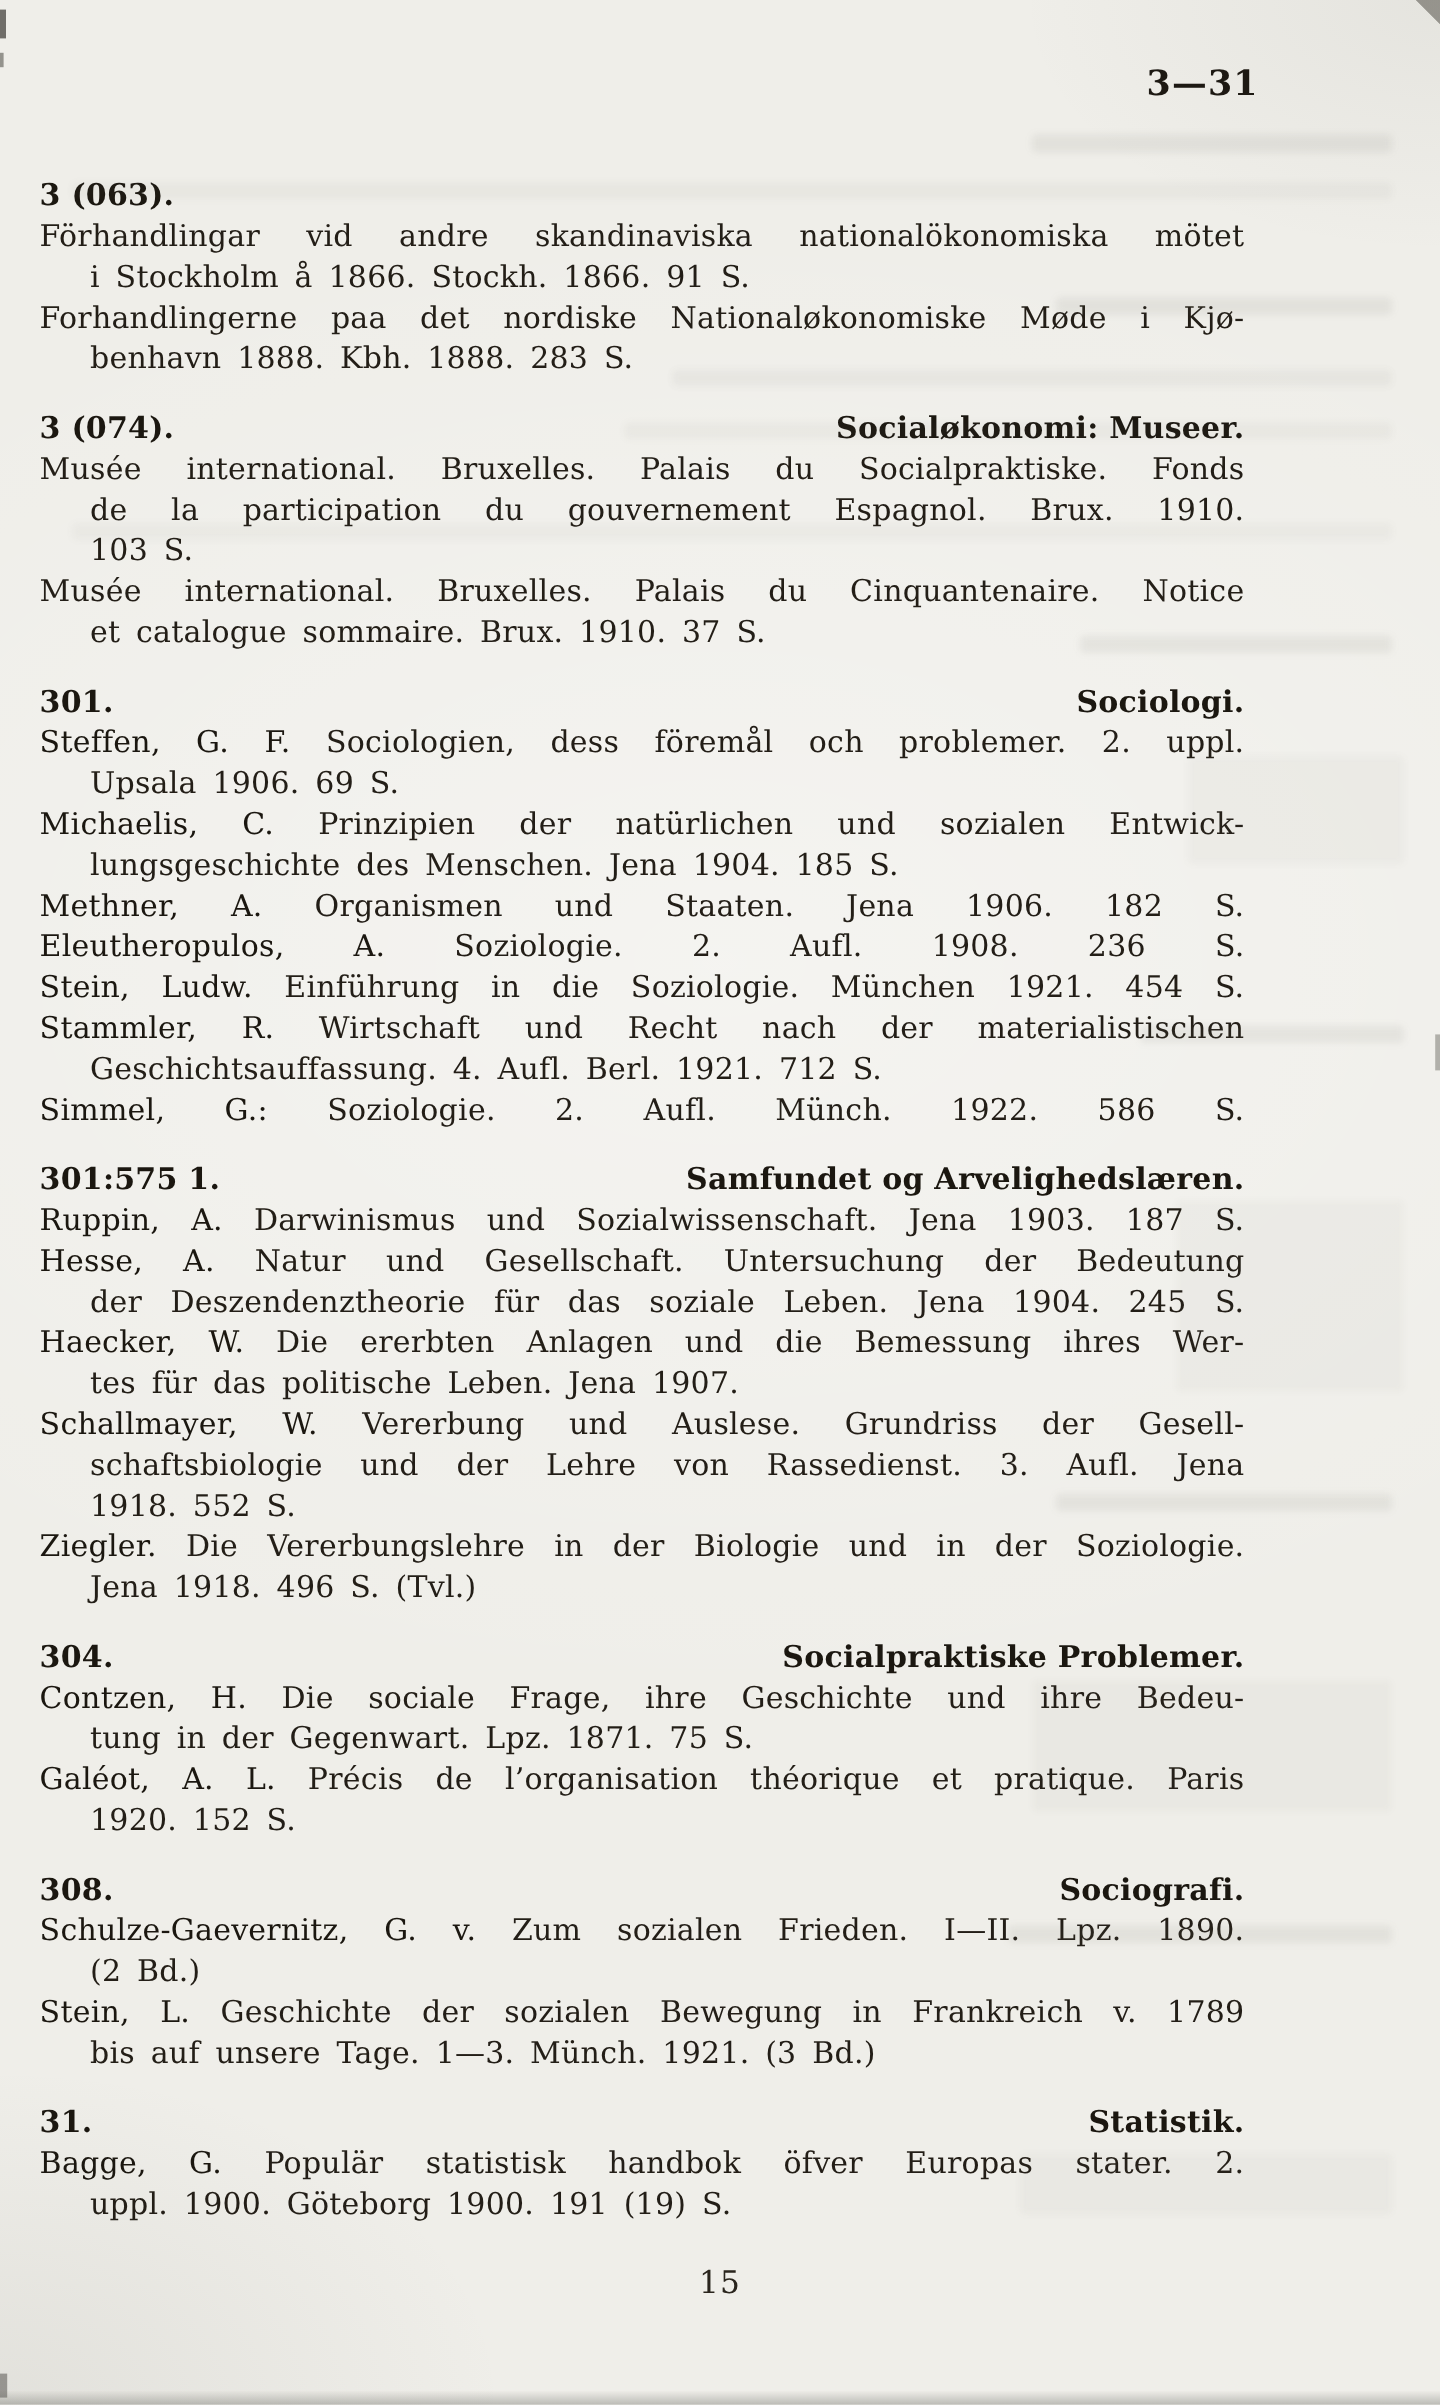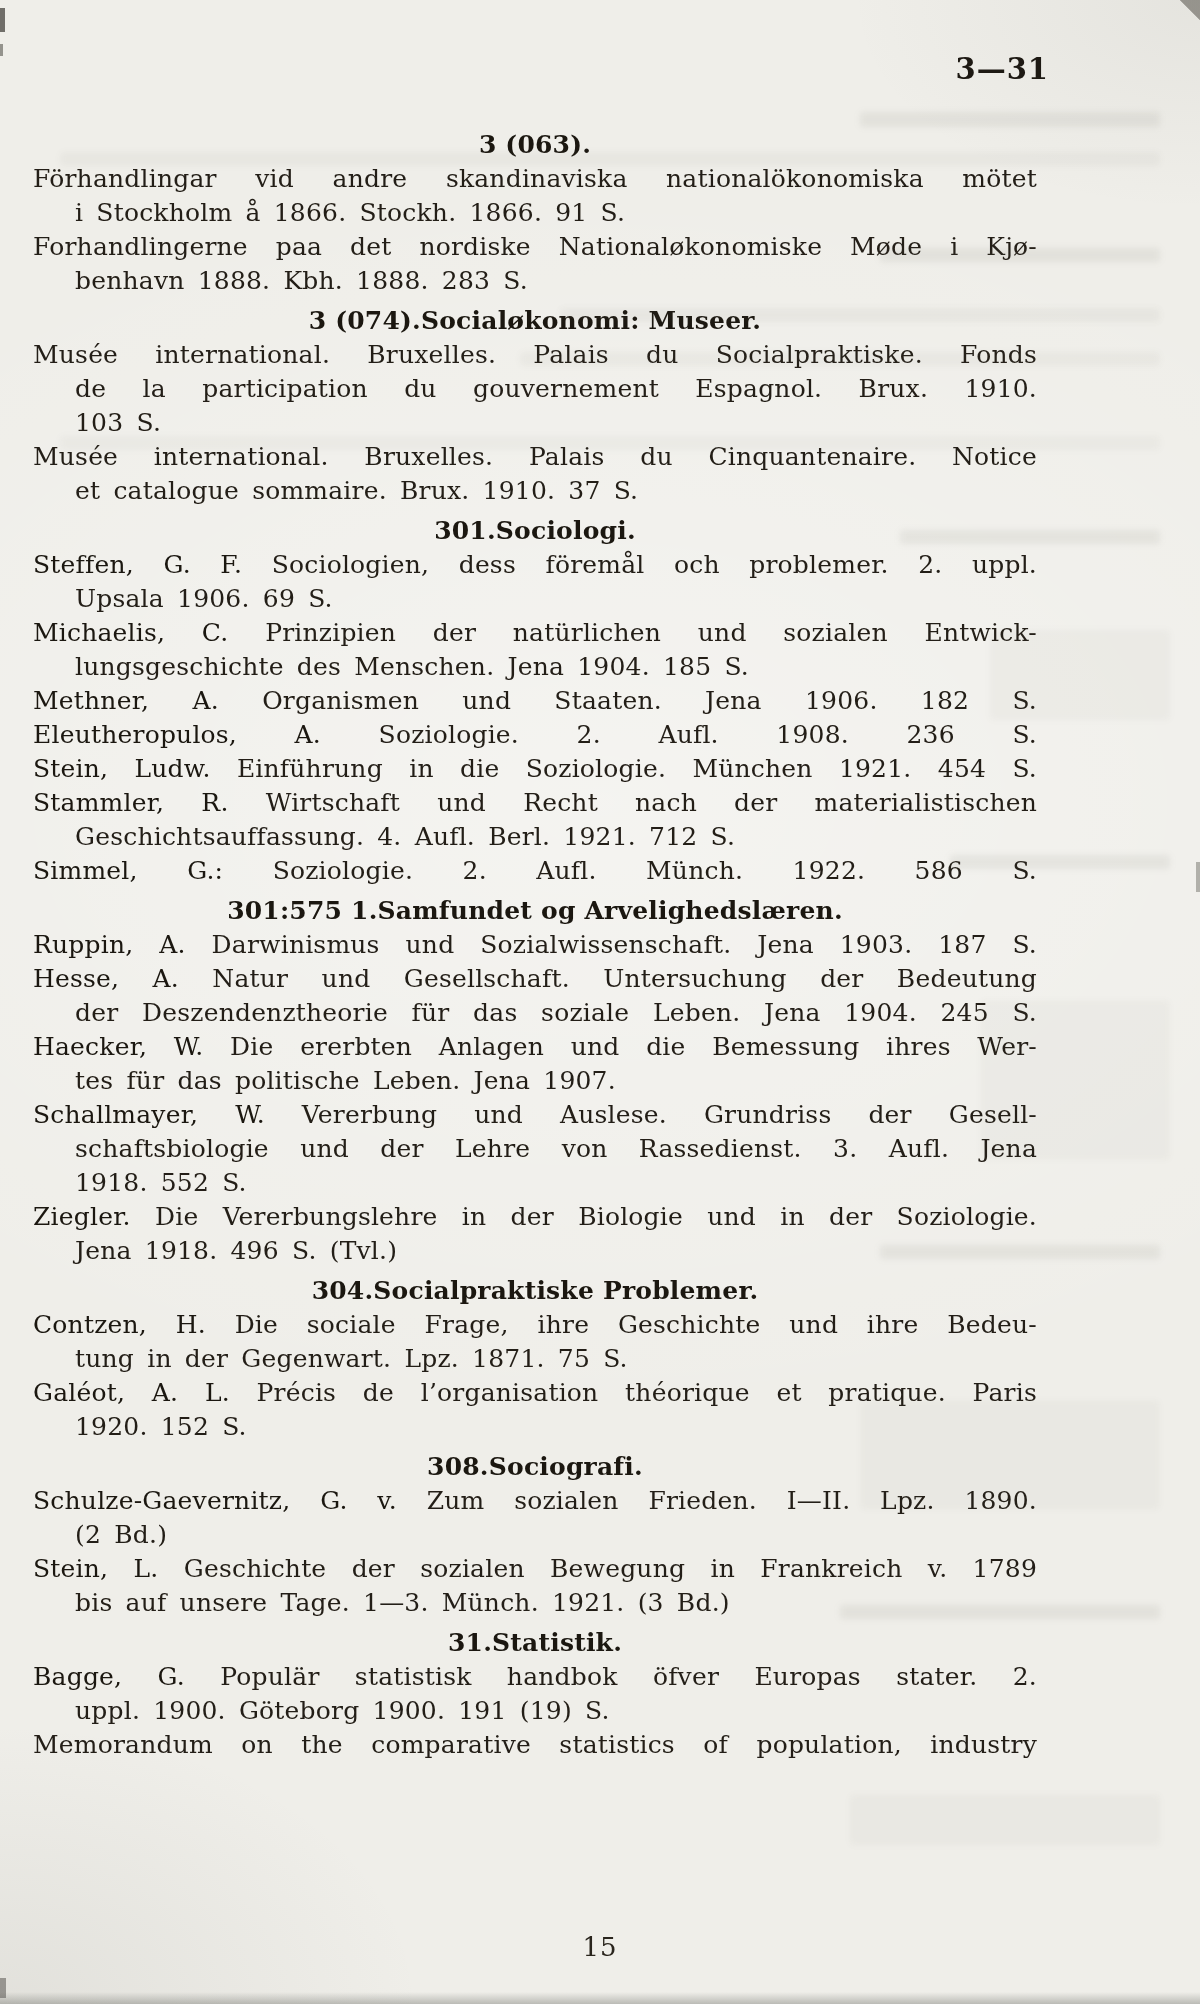--- a/index.html
+++ b/index.html
@@ -20,32 +20,32 @@
   .folio{
     position:absolute;top:52px;right:151px;
     font-size:29px;font-weight:bold;letter-spacing:1px;color:#1d1913;
   }
   .content{
     position:absolute;top:122px;left:33px;width:1004px;
     font-size:25px;line-height:34px;color:#231e17;
     letter-spacing:0.2px;
   }
   .sec-head{
-    display:flex;justify-content:center;align-items:baseline;
-    font-weight:bold;color:#1b1710;margin-top:6px;
+    display:flex;justify-content:space-between;align-items:baseline;
+    font-weight:bold;color:#1b1710;margin-top:24px;
   }
   .sec-no{white-space:nowrap;}
   .sec-title{white-space:nowrap;}
   .line{min-height:34px;}
   .line.j{text-align:justify;text-align-last:justify;}
   .line.l{text-align:left;word-spacing:5px;}
   .line.cont{padding-left:42px;}
   .lead{font-weight:normal;color:#1b1710;}
   .pagenum{
-    position:absolute;top:1932px;left:0;width:1200px;text-align:center;
+    position:absolute;top:1888px;left:0;width:1200px;text-align:center;
     font-size:26px;color:#2a251d;letter-spacing:1px;
   }
   
   .ghost{position:absolute;filter:blur(3px);background:rgba(105,103,92,0.09);border-radius:4px;pointer-events:none;}
   .edge-mark{position:absolute;background:#3a3832;pointer-events:none;}
   .corner-tr{
     position:absolute;top:0;right:0;width:26px;height:26px;pointer-events:none;
     background:linear-gradient(225deg,#55524a 0%,#55524a 38%,rgba(0,0,0,0) 40%);
     opacity:0.55;
   }
@@ -121,21 +121,20 @@
       <div class="line j"><span class="lead">Schulze-Gaevernitz, G. v.</span> Zum sozialen Frieden. I—II. Lpz. 1890.</div>
       <div class="line l cont">(2 Bd.)</div>
       <div class="line j"><span class="lead">Stein, L.</span> Geschichte der sozialen Bewegung in Frankreich v. 1789</div>
       <div class="line l cont">bis auf unsere Tage. 1—3. Münch. 1921. (3 Bd.)</div>
       <div class="sec-head">
         <span class="sec-no">31.</span>
         <span class="sec-title">Statistik.</span>
       </div>
       <div class="line j"><span class="lead">Bagge, G.</span> Populär statistisk handbok öfver Europas stater. 2.</div>
       <div class="line l cont">uppl. 1900. Göteborg 1900. 191 (19) S.</div>
-      <div class="line j">Memorandum on the comparative statistics of population, industry</div>
     </div>
 
   <div class="pagenum">15</div>
 
   <div class="ghost" style="left:860px;top:112px;width:300px;height:15px;"></div>
   <div class="ghost" style="left:60px;top:152px;width:1100px;height:14px;opacity:.6;"></div>
   <div class="ghost" style="left:880px;top:248px;width:280px;height:14px;"></div>
   <div class="ghost" style="left:560px;top:308px;width:600px;height:14px;opacity:.7;"></div>
   <div class="ghost" style="left:520px;top:352px;width:640px;height:14px;opacity:.6;"></div>
   <div class="ghost" style="left:60px;top:436px;width:1100px;height:14px;opacity:.5;"></div>

